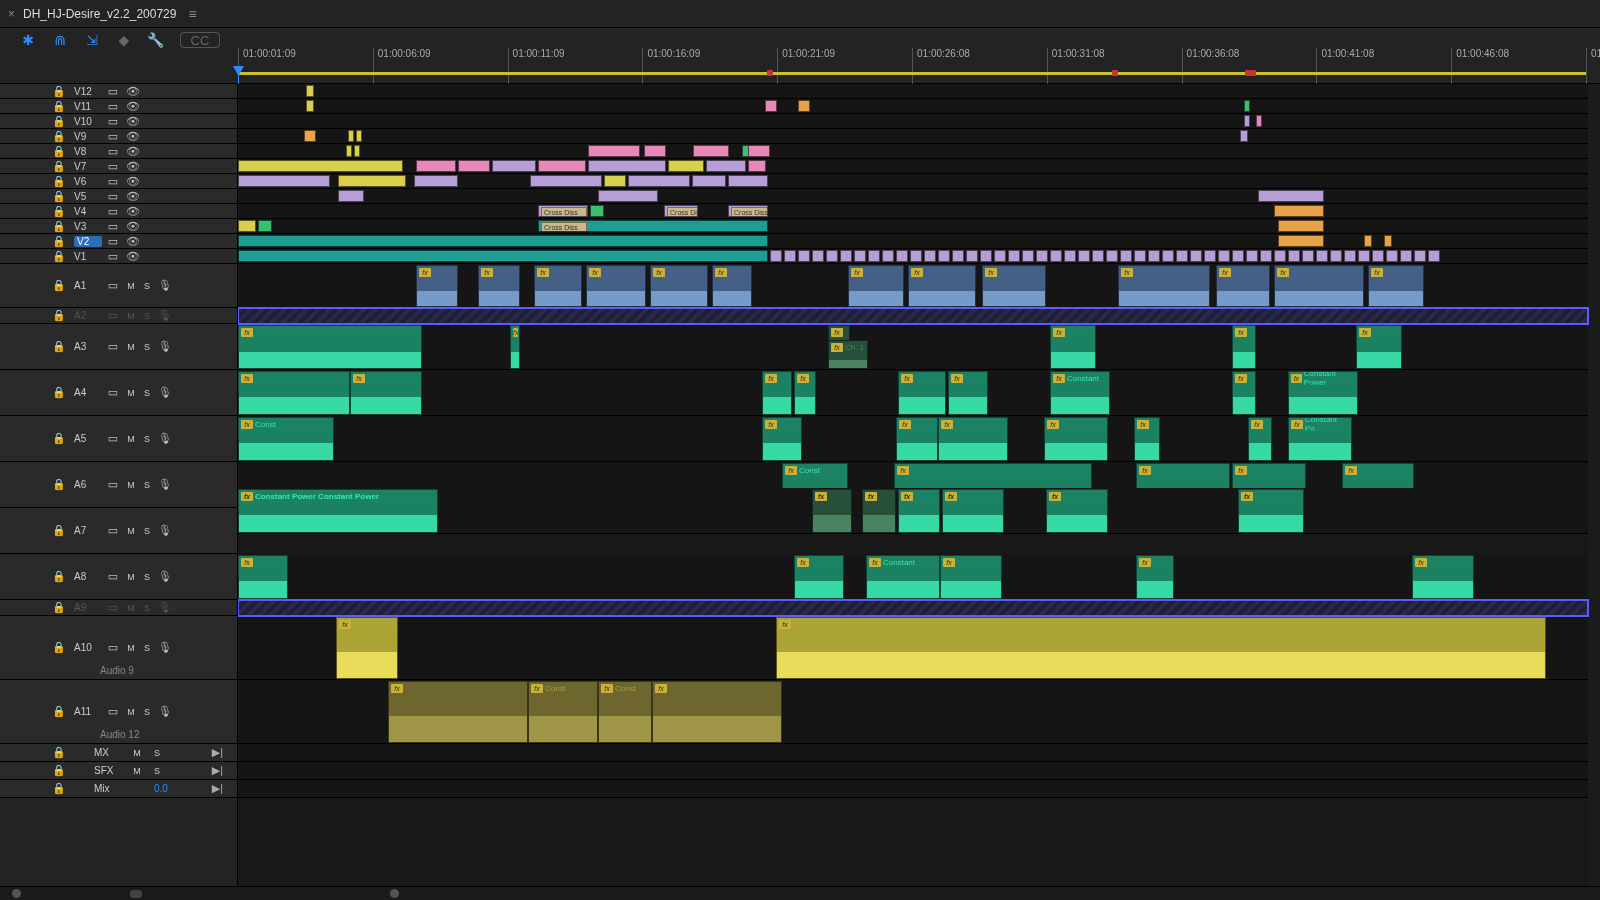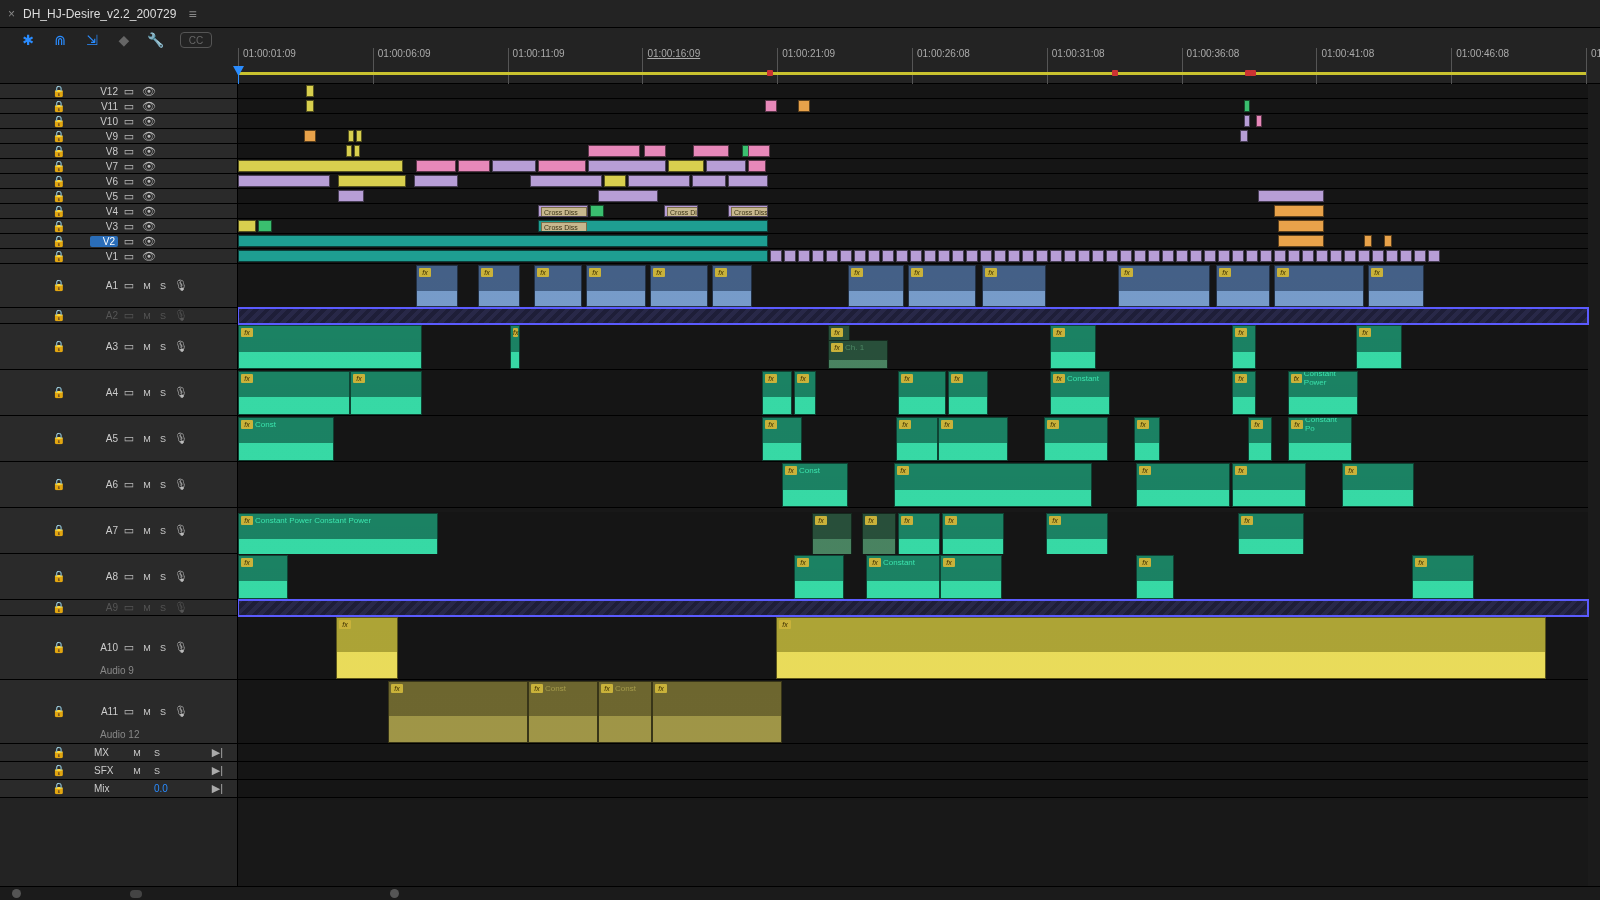--- a/index.html
+++ b/index.html
@@ -24,21 +24,21 @@
 .yellowbar{position:absolute;left:0;right:14px;top:44px;height:3px;background:#c9c22f}
 .playhead{position:absolute;top:40px;width:1px;height:900px;background:#2a8cff;left:0}
 .playhead:before{content:"";position:absolute;top:-2px;left:-5px;width:11px;height:10px;background:#2a8cff;clip-path:polygon(0 0,100% 0,50% 100%)}
 .marker{position:absolute;top:42px;width:6px;height:6px;background:#c33;border-radius:1px}
 
 .tracks-area{flex:1;display:flex;overflow:hidden;background:#181818}
 .head-col{width:238px;background:#232323;border-right:1px solid #000;overflow:hidden}
 .clip-col{flex:1;position:relative;overflow:hidden;background:#181818}
 
 .th{display:flex;align-items:center;border-bottom:1px solid #000;font-size:10px;color:#ccc;gap:2px;padding-left:50px;position:relative;background:#2a2a2a}
-.th .nm{width:28px;text-align:right;margin-left:20px}
+.th .nm{width:28px;text-align:left;margin-left:4px}
 .th.sel .nm{background:#2a6db8;color:#fff;padding:0 3px;border-radius:2px}
 .ic{width:18px;height:14px;display:inline-flex;align-items:center;justify-content:center;color:#bbb;font-size:11px}
 .ic.lbl{width:14px;font-size:9px;color:#ccc}
 .th.locked{background:#2a2a2a;color:#555}
 .th.locked .ic,.th.locked .nm{color:#555}
 .audio-name{position:absolute;left:100px;bottom:3px;font-size:10px;color:#888}
 
 .lane{position:absolute;left:0;right:12px;border-bottom:1px solid #000;background:#151515}
 .lane.locked-lane{background:repeating-linear-gradient(135deg,#282848 0,#282848 4px,#1e1e38 4px,#1e1e38 8px);outline:2px solid #5b5bff;outline-offset:-1px;z-index:3}
 .clip{position:absolute;top:1px;bottom:1px;border:1px solid rgba(0,0,0,.6);font-size:8px;color:#111;overflow:hidden;padding:0 2px;line-height:11px}
@@ -82,29 +82,29 @@
  </div>
 
  <div class="toolbar">
    <div class="tb-left">
      <div class="tool-icons">
        <span class="ti">✱</span>
        <span class="ti">⋒</span>
        <span class="ti">⇲</span>
        <span class="ti dim">◆</span>
        <span class="ti dim">🔧</span>
-       <span class="ti dim" style="font-size:10px;border:1px solid #555;border-radius:4px;width:32px">CC</span>
+       <span class="ti dim" style="font-size:13px;border:1px solid #555;border-radius:4px;width:40px">CC</span>
      </div>
    </div>
    <div class="ruler-wrap">
      <div class="ruler" id="ruler">
           <div class="tick" style="left: 0px;">01:00:01:09</div>
           <div class="tick" style="left: 134.8px;">01:00:06:09</div>
           <div class="tick" style="left: 269.6px;">01:00:11:09</div>
-          <div class="tick" style="left: 404.4px; text-decoration: underline;">01:00:16:09</div>
+          <div class="tick" style="left: 404.4px;">01:00:16:09</div>
           <div class="tick" style="left: 539.2px;">01:00:21:09</div>
           <div class="tick" style="left: 674px;">01:00:26:08</div>
           <div class="tick" style="left: 808.8px;">01:00:31:08</div>
           <div class="tick" style="left: 943.6px;">01:00:36:08</div>
           <div class="tick" style="left: 1078.4px;">01:00:41:08</div>
           <div class="tick" style="left: 1213.2px;">01:00:46:08</div>
           <div class="tick" style="left: 1348px;">01:00:51:08</div>
         </div>
      <div class="yellowbar"></div>
      <div class="playhead" id="playhead" style="left: 0px;"></div>
@@ -528,21 +528,21 @@
               <span class="fx">fx</span>
             </div>
             <div class="wave"></div>
           </div>
           <div class="aclip dkgrn" style="left: 590px; width: 22px; top: 1px; height: 44px;">
             <div class="hdr">
               <span class="fx">fx</span>
             </div>
             <div class="wave"></div>
           </div>
-          <div class="aclip dkgrn" style="left: 590px; width: 60px; top: 16px; height: 29px;">
+          <div class="aclip dkgrn" style="left: 590px; width: 40px; top: 16px; height: 29px;">
             <div class="hdr">
               <span class="fx">fx</span>
               <span>Ch. 1</span>
             </div>
             <div class="wave"></div>
           </div>
           <div class="aclip green" style="left: 812px; width: 46px; top: 1px; height: 44px;">
             <div class="hdr">
               <span class="fx">fx</span>
             </div>
@@ -697,21 +697,21 @@
             </div>
             <div class="wave"></div>
           </div>
           <div class="aclip green" style="left: 1104px; width: 72px; top: 1px; height: 44px;">
             <div class="hdr">
               <span class="fx">fx</span>
             </div>
             <div class="wave"></div>
           </div>
         </div>
-        <div class="lane" style="top: 428px; height: 46px;">
+        <div class="lane" style="top: 404px; height: 46px; font-weight: bold;">
           <div class="aclip green" style="left: 0px; width: 200px; top: 1px; height: 44px;">
             <div class="hdr">
               <span class="fx">fx</span>
               <span>Constant Power   Constant Power</span>
             </div>
             <div class="wave"></div>
           </div>
           <div class="aclip dkgrn" style="left: 574px; width: 40px; top: 1px; height: 44px;">
             <div class="hdr">
               <span class="fx">fx</span>

